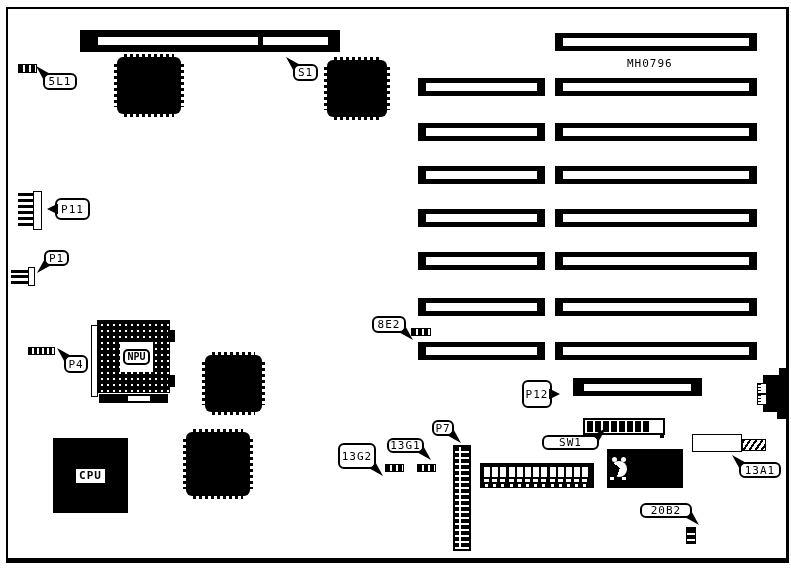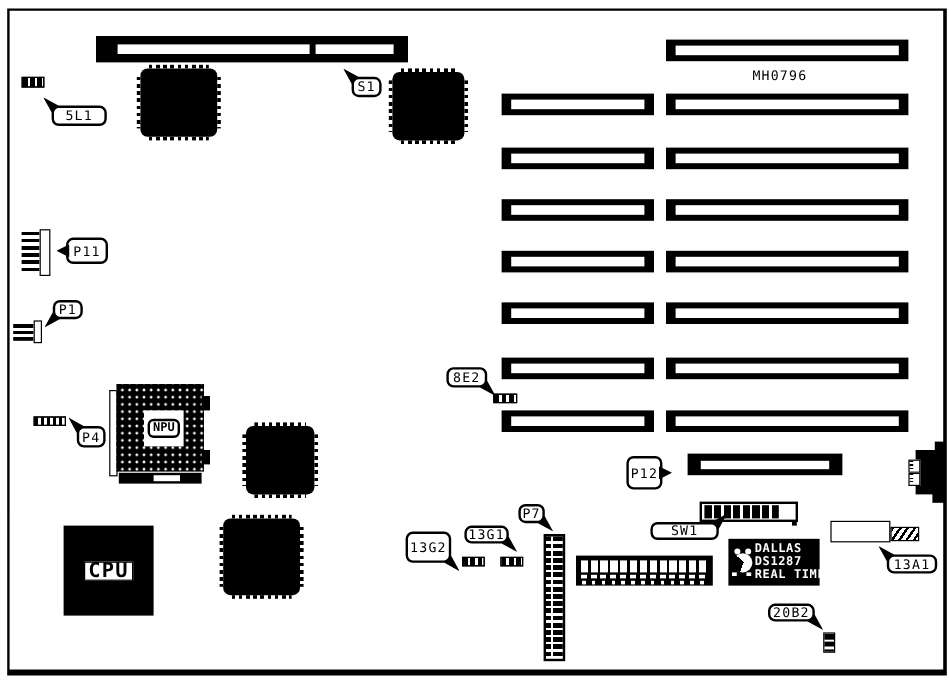--- a/index.html
+++ b/index.html
@@ -32,21 +32,21 @@
     background:repeating-linear-gradient(180deg,#000 0 3px,rgba(0,0,0,0) 3px 6px)}
 
   
   .pga{position:absolute;left:97px;top:320px;width:73px;height:73px;background-color:#000;
        background-image:radial-gradient(#fff 1px,rgba(0,0,0,0) 1.3px);background-size:6px 6px;
        background-position:2px 2px}
   .pga-center{position:absolute;left:120px;top:342px;width:33px;height:30px;background:#fff;
        display:flex;align-items:center;justify-content:center}
   .npu-box{border:2px solid #000;border-radius:5px;padding:0 2px;font-size:10px;font-weight:bold;
        background:#fff;line-height:12px}
-  .chip-label{background:#fff;border:1px solid #000;font-size:17px;font-weight:bold;
+  .chip-label{background:#fff;border:1px solid #000;font-size:11px;font-weight:bold;
        padding:0 3px;line-height:14px;letter-spacing:1px}
 
   
   .callout{position:absolute;background:#fff;border:2px solid #000;border-radius:6px;
        display:flex;align-items:center;justify-content:center;font-size:11px;
        letter-spacing:1px;box-sizing:border-box;z-index:5}
   .tail{position:absolute;width:13px;height:13px;background:#000}
   .t-ul{left:-9px;top:-9px;clip-path:polygon(0 0,100% 55%,55% 100%)}
   .t-ur{right:-9px;top:-9px;clip-path:polygon(100% 0,45% 100%,0 55%)}
   .t-dl{left:-9px;bottom:-9px;clip-path:polygon(0 100%,55% 0,100% 45%)}
@@ -177,61 +177,56 @@
 
   <div class="dip">
     <span class="cells"></span>
   </div>
   <div class="abs" style="left:660px;top:434px;width:4px;height:4px;background:#000"></div>
 
   <div class="rtc">
     <span class="clock">
         <span class="clock-face"></span>
       </span>
-    <span class="rtc-text">
-      <div>DALLAS</div>
-      <div>DS1287</div>
-      <div>REAL TIME</div>
-    </span>
   </div>
 
   <div class="abs" style="left:692px;top:434px;width:48px;height:16px;background:#fff;border:1px solid #000"></div>
   <div class="hatch"></div>
 
   <div class="jmp"></div>
 
   <div class="abs" style="left:763px;top:375px;width:25px;height:37px;background:#000"></div>
   <div class="abs" style="left:779px;top:368px;width:9px;height:8px;background:#000"></div>
   <div class="abs" style="left:777px;top:411px;width:11px;height:8px;background:#000"></div>
   <div class="abs" style="left:757px;top:383px;width:8px;height:9px;background:#fff;border:1px solid #000;
        background-image:repeating-linear-gradient(180deg,#000 0 1px,rgba(0,0,0,0) 1px 3px);background-size:3px 100%;background-repeat:no-repeat"></div>
   <div class="abs" style="left:757px;top:394px;width:8px;height:9px;background:#fff;border:1px solid #000;
        background-image:repeating-linear-gradient(180deg,#000 0 1px,rgba(0,0,0,0) 1px 3px);background-size:3px 100%;background-repeat:no-repeat"></div>
 
-  <div class="callout" style="left:43px;top:88px;width:46px;height:17px">
+  <div class="callout" style="left:43px;top:73px;width:34px;height:17px">
     <span>5L1</span>
     <i class="tail t-ul"></i>
   </div>
   <div class="callout" style="left:293px;top:64px;width:25px;height:17px">
     <span>S1</span>
     <i class="tail t-ul"></i>
   </div>
   <div class="callout" style="left:55px;top:198px;width:35px;height:22px">
     <span>P11</span>
     <i class="tail t-l"></i>
   </div>
   <div class="callout" style="left:44px;top:250px;width:25px;height:16px">
     <span>P1</span>
     <i class="tail t-dl"></i>
   </div>
   <div class="callout" style="left:64px;top:355px;width:24px;height:18px">
     <span>P4</span>
     <i class="tail t-ul"></i>
   </div>
-  <div class="callout" style="left:372px;top:306px;width:34px;height:17px">
+  <div class="callout" style="left:372px;top:316px;width:34px;height:17px">
     <span>8E2</span>
     <i class="tail t-dr"></i>
   </div>
   <div class="callout" style="left:522px;top:380px;width:30px;height:28px">
     <span>P12</span>
     <i class="tail t-r"></i>
   </div>
   <div class="callout" style="left:542px;top:435px;width:57px;height:15px">
     <span>SW1</span>
     <i class="tail t-ur"></i>
@@ -245,17 +240,17 @@
     <i class="tail t-dr"></i>
   </div>
   <div class="callout" style="left:432px;top:420px;width:22px;height:16px">
     <span>P7</span>
     <i class="tail t-dr"></i>
   </div>
   <div class="callout" style="left:739px;top:462px;width:42px;height:16px">
     <span>13A1</span>
     <i class="tail t-ul"></i>
   </div>
-  <div class="callout" style="left:640px;top:503px;width:39px;height:15px">
+  <div class="callout" style="left:640px;top:503px;width:52px;height:15px">
     <span>20B2</span>
     <i class="tail t-dr"></i>
   </div>
 </div>
 
 </body></html>

